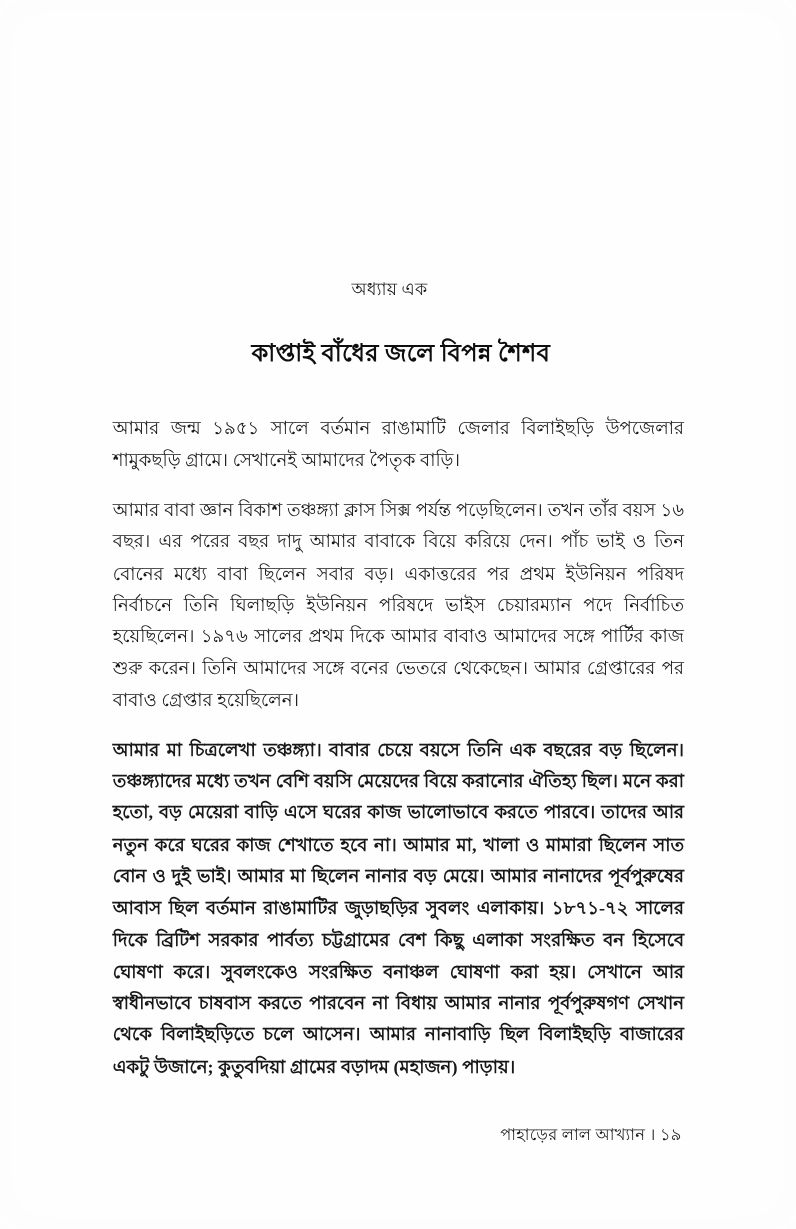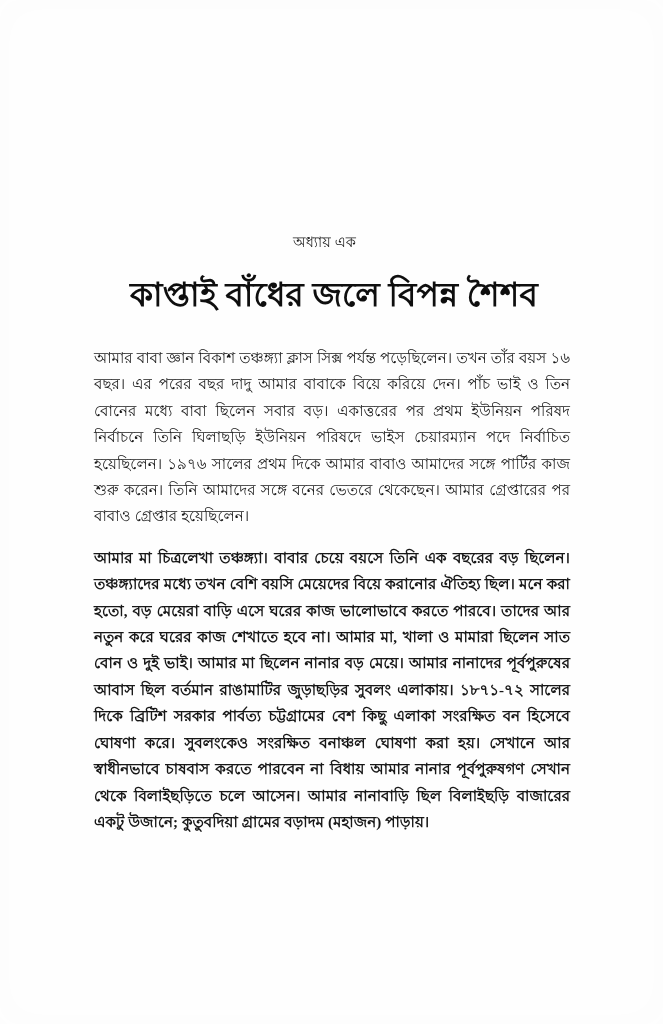--- a/index.html
+++ b/index.html
@@ -35,21 +35,21 @@
     font-size: 14.5px;
     line-height: 20px;
     letter-spacing: 0.1px;
     color: #1b1b1b;
     margin: 0 0 26px 0;
     padding-left: 199px;
     font-weight: 400;
   }
 
   .chapter-title {
-    font-size: 33px;
+    font-size: 20px;
     line-height: 34px;
     font-weight: 700;
     text-align: center;
     margin: 0 0 33px 0;
     color: #0e0e0e;
     letter-spacing: 0.2px;
     padding-left: 4px;
   }
 
   .para {
@@ -92,23 +92,27 @@
 <body>
 
 <div class="page">
 
   <div class="content">
 
     <div class="chapter-label">অধ্যায় এক</div>
 
     <h1 class="chapter-title">কাপ্তাই বাঁধের জলে বিপন্ন শৈশব</h1>
 
+    <p class="para">আমার জন্ম ১৯৫১ সালে বর্তমান রাঙামাটি জেলার বিলাইছড়ি উপজেলার শামুকছড়ি গ্রামে। সেখানেই আমাদের পৈতৃক বাড়ি।</p>
 
     <p class="para">আমার বাবা জ্ঞান বিকাশ তঞ্চঙ্গ্যা ক্লাস সিক্স পর্যন্ত পড়েছিলেন। তখন তাঁর বয়স ১৬ বছর। এর পরের বছর দাদু আমার বাবাকে বিয়ে করিয়ে দেন। পাঁচ ভাই ও তিন বোনের মধ্যে বাবা ছিলেন সবার বড়। একাত্তরের পর প্রথম ইউনিয়ন পরিষদ নির্বাচনে তিনি ঘিলাছড়ি ইউনিয়ন পরিষদে ভাইস চেয়ারম্যান পদে নির্বাচিত হয়েছিলেন। ১৯৭৬ সালের প্রথম দিকে আমার বাবাও আমাদের সঙ্গে পার্টির কাজ শুরু করেন। তিনি আমাদের সঙ্গে বনের ভেতরে থেকেছেন। আমার গ্রেপ্তারের পর বাবাও গ্রেপ্তার হয়েছিলেন।</p>
 
     <p class="para">আমার মা চিত্রলেখা তঞ্চঙ্গ্যা। বাবার চেয়ে বয়সে তিনি এক বছরের বড় ছিলেন। তঞ্চঙ্গ্যাদের মধ্যে তখন বেশি বয়সি মেয়েদের বিয়ে করানোর ঐতিহ্য ছিল। মনে করা হতো, বড় মেয়েরা বাড়ি এসে ঘরের কাজ ভালোভাবে করতে পারবে। তাদের আর নতুন করে ঘরের কাজ শেখাতে হবে না। আমার মা, খালা ও মামারা ছিলেন সাত বোন ও দুই ভাই। আমার মা ছিলেন নানার বড় মেয়ে। আমার নানাদের পূর্বপুরুষের আবাস ছিল বর্তমান রাঙামাটির জুড়াছড়ির সুবলং এলাকায়। ১৮৭১-৭২ সালের দিকে ব্রিটিশ সরকার পার্বত্য চট্টগ্রামের বেশ কিছু এলাকা সংরক্ষিত বন হিসেবে ঘোষণা করে। সুবলংকেও সংরক্ষিত বনাঞ্চল ঘোষণা করা হয়। সেখানে আর স্বাধীনভাবে চাষবাস করতে পারবেন না বিধায় আমার নানার পূর্বপুরুষগণ সেখান থেকে বিলাইছড়িতে চলে আসেন। আমার নানাবাড়ি ছিল বিলাইছড়ি বাজারের একটু উজানে; কুতুবদিয়া গ্রামের বড়াদম (মহাজন) পাড়ায়।</p>
 
   </div>
 
+  <div class="footer">
+    <span class="footer-text">পাহাড়ের লাল আখ্যান । ১৯</span>
+  </div>
 
   <div class="scan-edge"></div>
 
 </div>
 
 </body></html>

